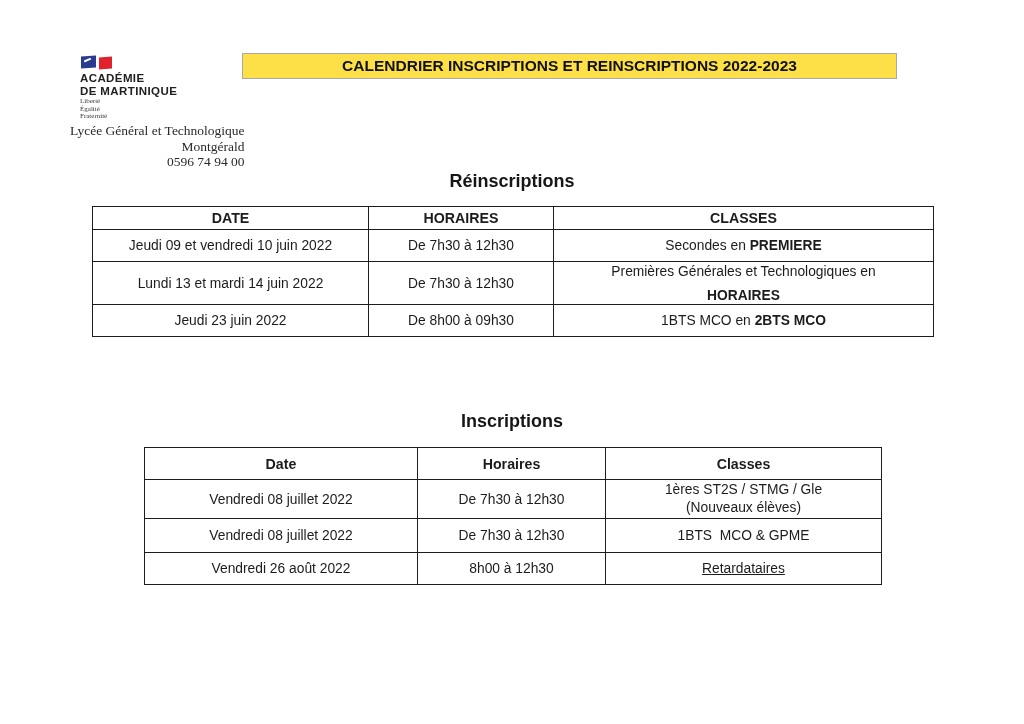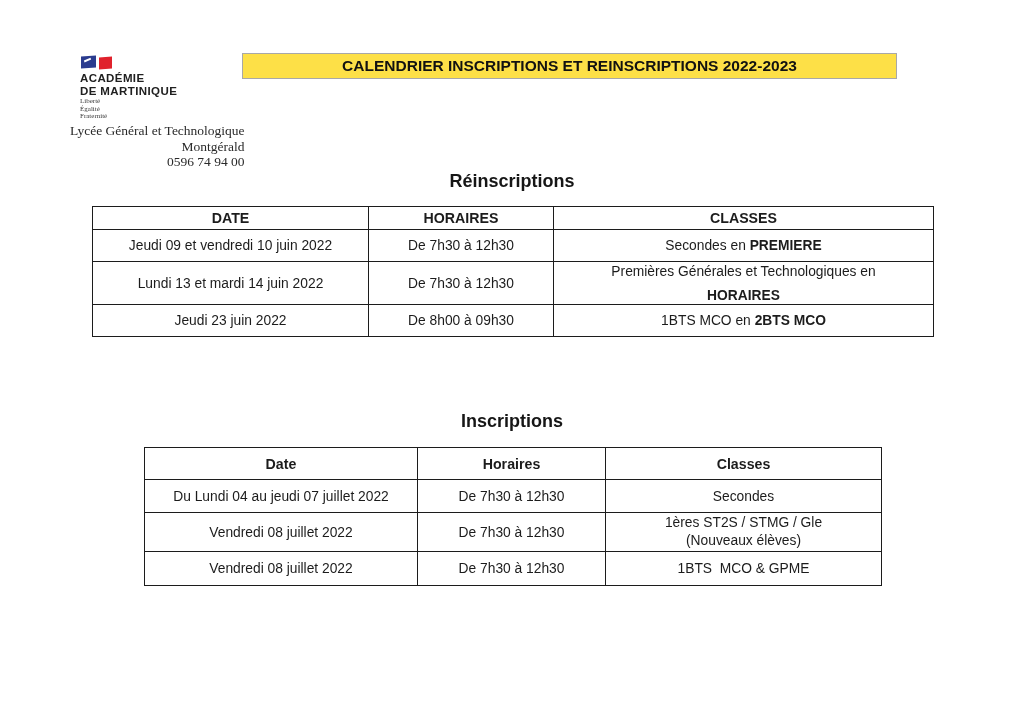--- a/index.html
+++ b/index.html
@@ -139,29 +139,29 @@
       <col class="c1">
       <col class="c2">
       <col class="c3">
     </colgroup>
   <tbody>
       <tr class="hd">
     <th>Date</th>
     <th>Horaires</th>
     <th>Classes</th>
   </tr>
-  <tr class="r1">
-    <td>Du Lundi 04 au jeudi 07 juillet 2022</td>
-    <td>De 7h30 à 12h30</td>
-    <td>Secondes</td>
-  </tr>
   <tr class="r2">
     <td>Vendredi 08 juillet 2022</td>
     <td>De 7h30 à 12h30</td>
     <td><span class="line">1ères ST2S / STMG / Gle</span><span class="line">(Nouveaux élèves)</span></td>
   </tr>
   <tr class="r3">
     <td>Vendredi 08 juillet 2022</td>
     <td>De 7h30 à 12h30</td>
     <td>1BTS  MCO &amp; GPME</td>
   </tr>
+  <tr class="r4">
+    <td>Vendredi 26 août 2022</td>
+    <td>8h00 à 12h30</td>
+    <td class="u">Retardataires</td>
+  </tr>
 </tbody>
   </table>
 
 </body></html>

